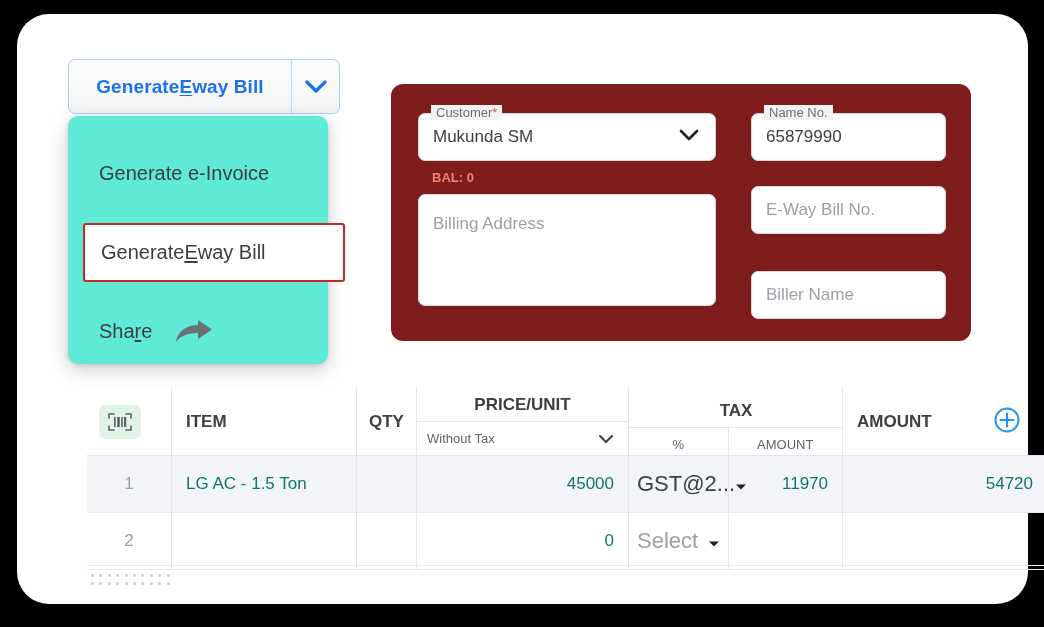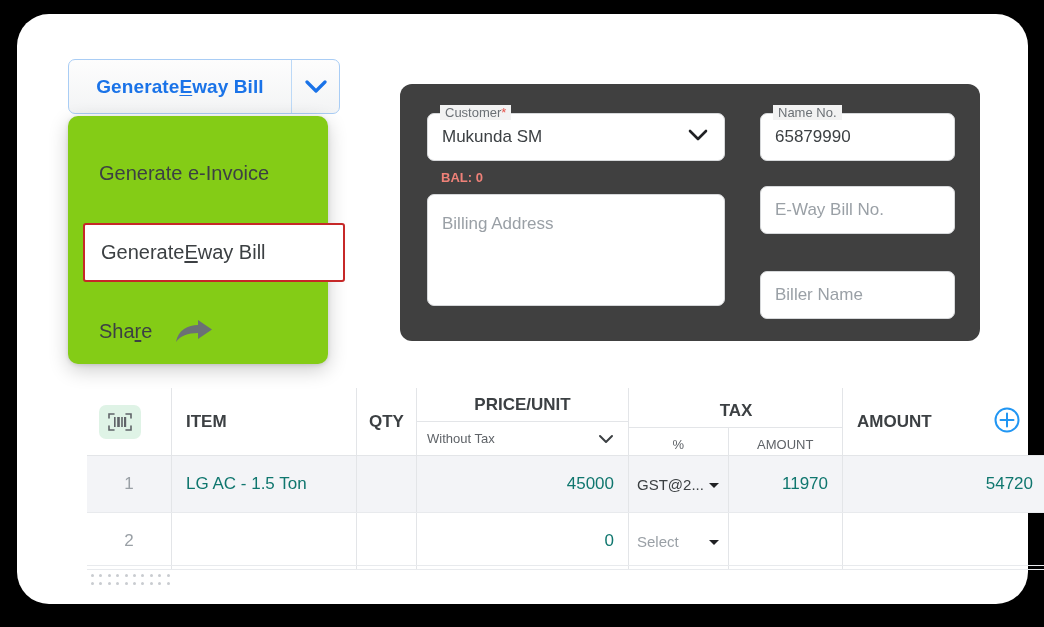--- a/index.html
+++ b/index.html
@@ -45,21 +45,21 @@
     border-left: 1px solid #bcd9f7;
     display: flex; align-items: center; justify-content: center;
   }
   .caret-svg { display:block; }
 
   
   .menu {
     position: absolute;
     left: 51px; top: 102px;
     width: 260px; height: 248px;
-    background: #84cc16;
+    background: #5eead4;
     border-radius: 10px;
     box-shadow: 0 6px 20px rgba(0,0,0,.20), 0 1px 4px rgba(0,0,0,.12);
   }
   .menu-item {
     position: absolute;
     left: 0; width: 100%;
     height: 59px;
     display: flex; align-items: center;
     padding-left: 31px;
     font-size: 20px;
@@ -75,23 +75,23 @@
     padding-left: 16px;
     height: 59px;
   }
   .menu-item.mi-2 { top: 186px; }
   .menu-item .u { text-decoration: underline; text-underline-offset: 2px; }
   .share-arrow { margin-left: 22px; display: flex; align-items: center; }
 
   
   .cust-panel {
     position: absolute;
-    left: 383px; top: 70px;
+    left: 374px; top: 70px;
     width: 580px; height: 257px;
-    background: #404040;
+    background: #7f1d1d;
     border-radius: 12px;
   }
   .fieldset {
     position: absolute;
     background: #ffffff;
     border: 1px solid #d6d8da;
     border-radius: 7px;
   }
   .fieldset .legend {
     position: absolute;
@@ -227,21 +227,21 @@
   }
   .cell-txt.l { left: 14px; }
   .cell-txt.r { right: 14px; }
   .cell-txt.c { left: 0; right: 0; text-align: center; }
   .cell-txt.idx { color: #9aa0a6; }
   .dd-cell {
     position: absolute;
     left: 8px; right: 8px; top: 50%;
     transform: translateY(-50%);
     display: flex; align-items: center; justify-content: space-between;
-    font-size: 15px;
+    font-size: 22px;
   }
   .dd-cell .t { color: #3c4043; }
   .dd-cell .t.muted { color: #9aa0a6; }
 
   
   .dots {
     position: absolute;
     left: 74px; top: 560px;
     width: 84px;
     display: grid;

